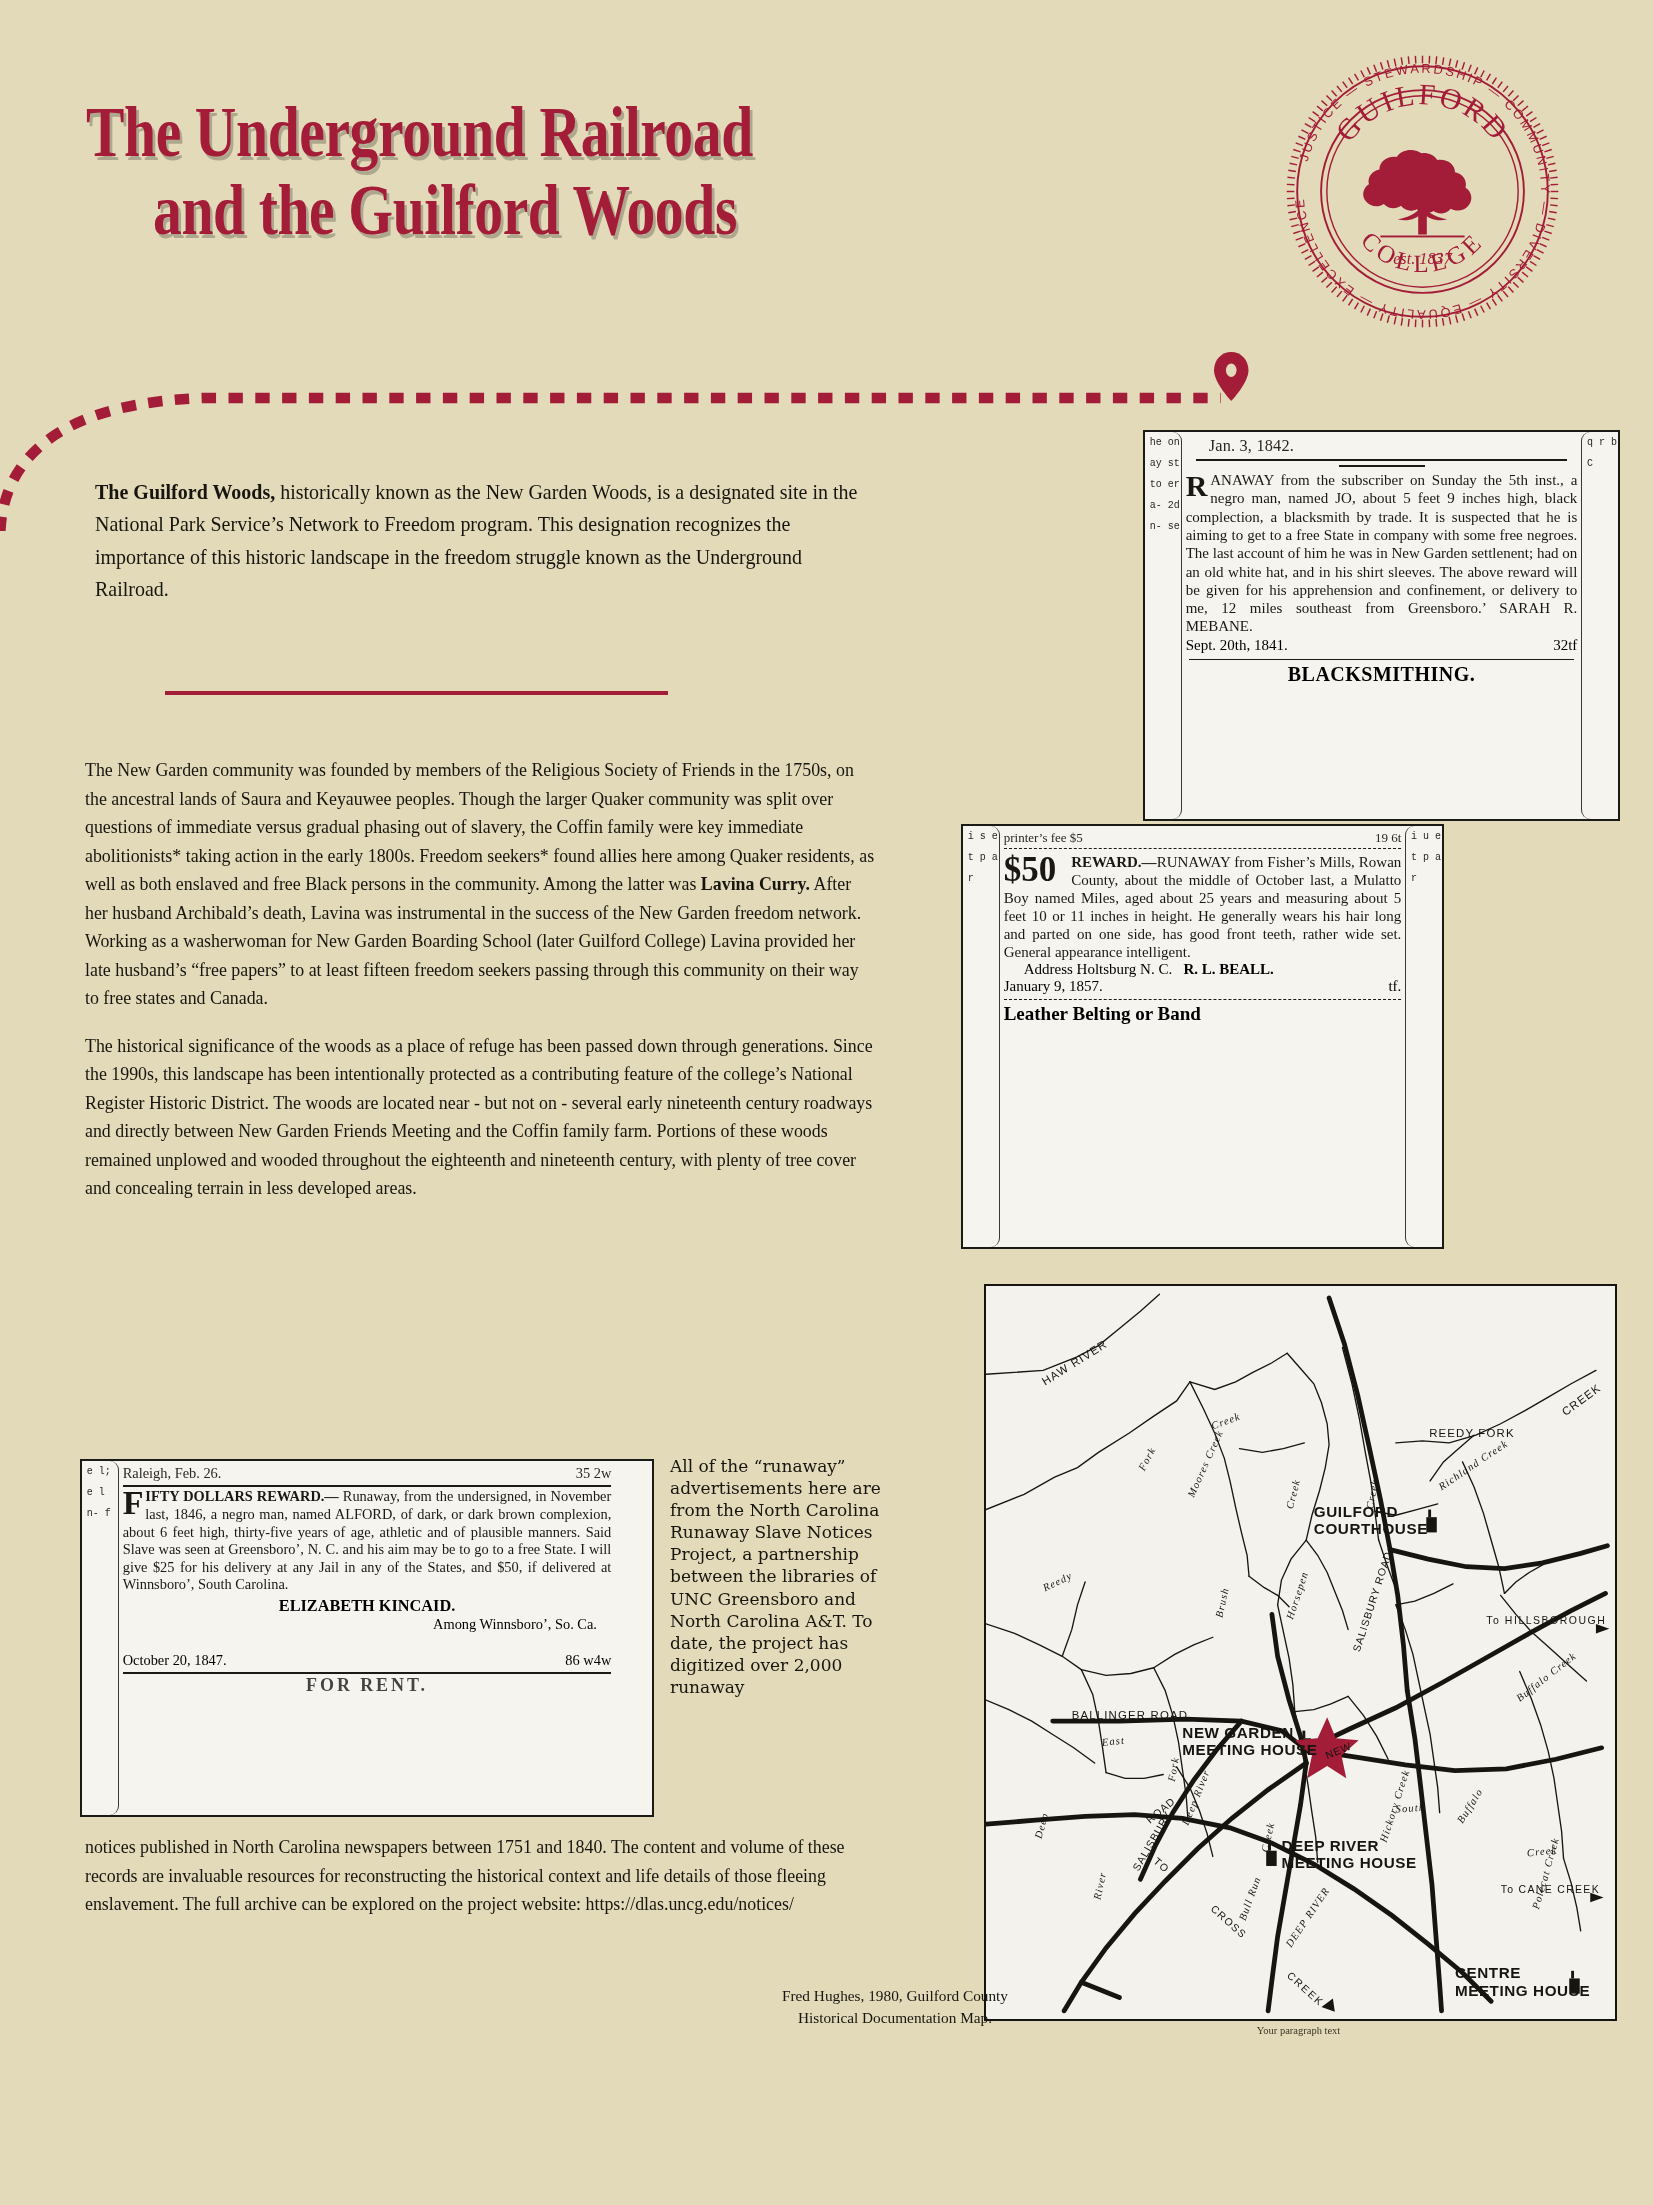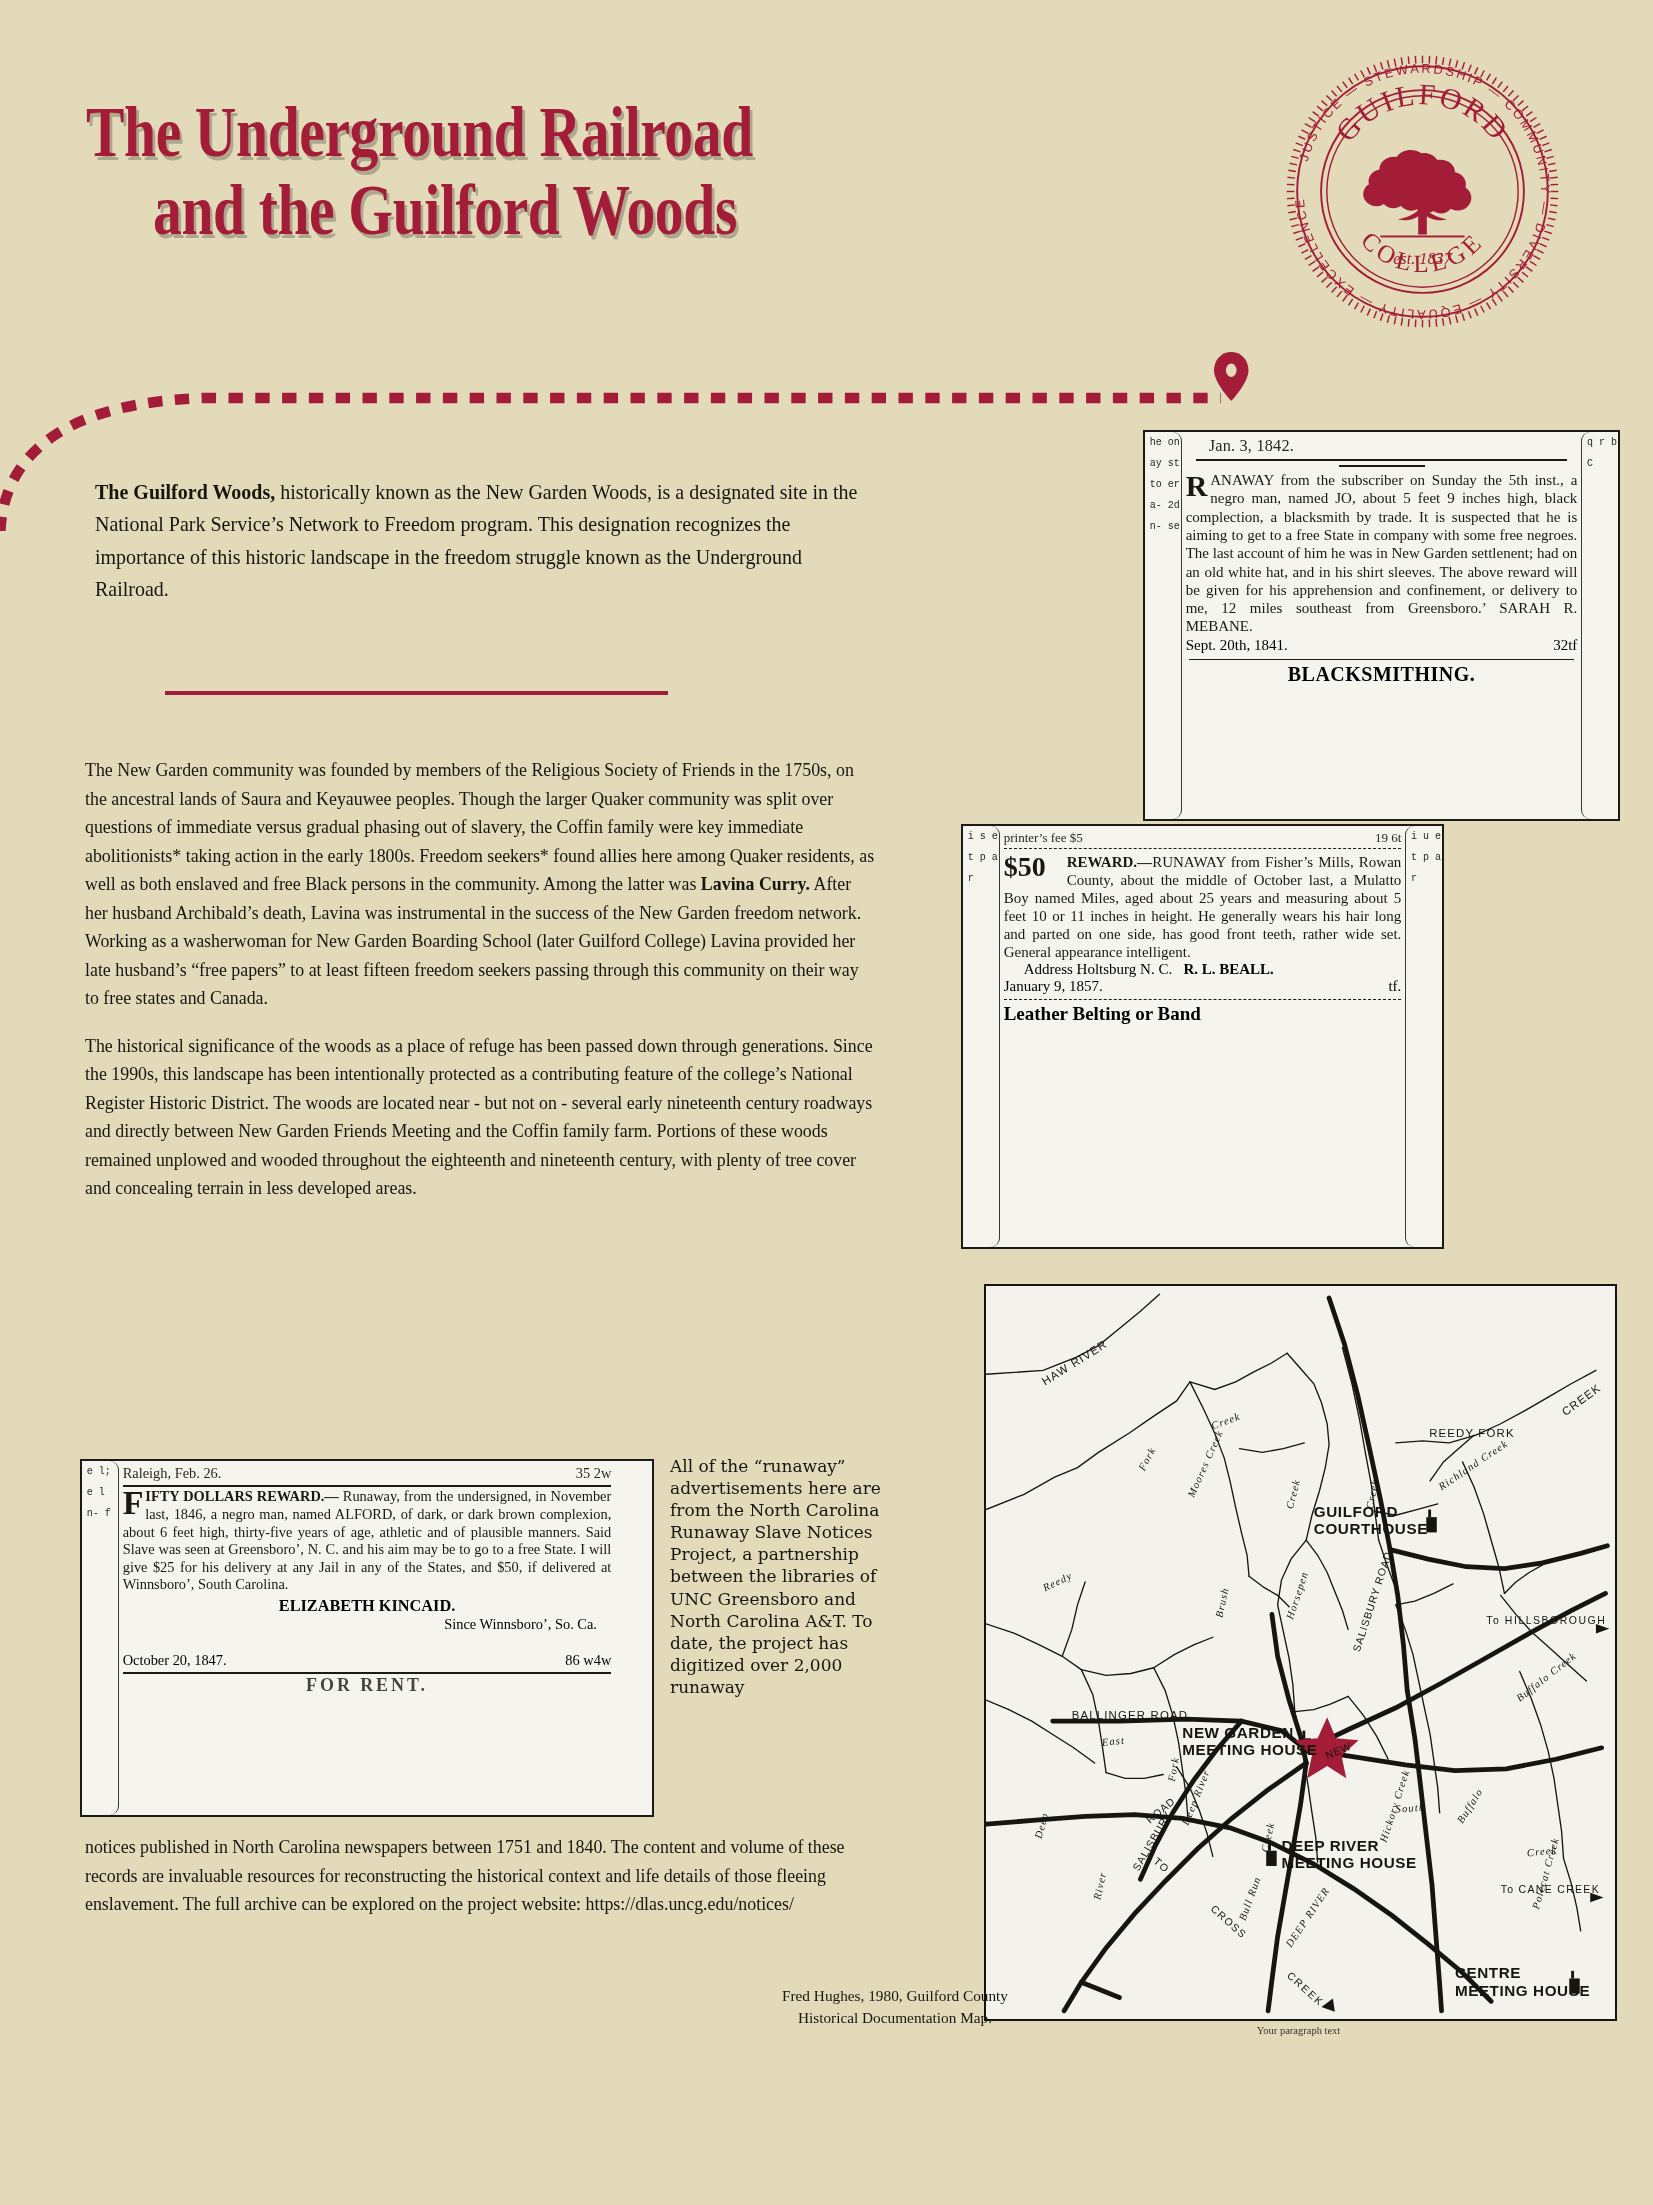--- a/index.html
+++ b/index.html
@@ -76,21 +76,21 @@
   #clip-1 .para { font-size:15px; line-height:1.22; color:#1b1813; text-align:justify; }
   #clip-1 .para .dropcap { font-size:30px; font-weight:bold; line-height:.8; float:left; margin:2.9px 2.9px 0 0; }
   #clip-1 .sig { text-align:right; font-size:15px; }
   #clip-1 .footline { display:flex; justify-content:space-between; font-size:15px; padding-top:1px;}
   #clip-1 .hr3 { height:1.9px; background:#1d1a16; margin:4.8px 2.9px 2.9px 2.9px; }
   #clip-1 .blk { text-align:center; font-size:20px; font-weight:bold; letter-spacing:0.5px; }
 
   #clip-2 { left:961px; top:824px; width:479px; height:421px; }
   #clip-2 .tophdr { display:flex; justify-content:space-between; font-size:13px; color:#2b2722; }
   #clip-2 .hr { height:1.4px; background:#1d1a16; margin:1.9px 0 2.9px 0; border-top:1px dashed #1d1a16; background:none; }
-  #clip-2 .amount { font-size:28px; font-weight:bold; float:left; line-height:.9; margin:1px 21px 0 0; }
+  #clip-2 .amount { font-size:35px; font-weight:bold; float:left; line-height:.9; margin:1px 15px 0 0; }
   #clip-2 .para { font-size:15px; line-height:1.20; color:#1b1813; text-align:justify; }
   #clip-2 .para2 { font-size:15px; line-height:1.20; text-indent:20px; text-align:justify; margin-top:2.9px;}
   #clip-2 .addr { font-size:15px; text-indent:20px; }
   #clip-2 .footline { display:flex; justify-content:space-between; font-size:15px; }
   #clip-2 .hr3 { border-top:1px dashed #1d1a16; margin:3.8px 0 2.9px 0; }
   #clip-2 .blk { font-size:19px; font-weight:bold; }
 
   #clip-3 { left:80px; top:1459px; width:570px; height:354px; }
   #clip-3 .tophdr { display:flex; justify-content:space-between; font-size:14.4px; color:#2b2722; }
   #clip-3 .hr { height:1.9px; background:#1d1a16; margin:2.9px 0 1.9px 0; }
@@ -368,21 +368,21 @@
     <div class="tophdr">
       <span>Raleigh, Feb. 26.</span>
       <span>35 2w</span>
     </div>
     <div class="hr"></div>
     <div class="para">
       <span class="dropcap" style="font-size:34px;font-weight:bold;line-height:.75;float:left;margin:1.9px 1.9px 0 0;">F</span><b>IFTY DOLLARS REWARD.—</b>
       <span>Runaway, from the undersigned, in November last, 1846, a negro man, named ALFORD, of dark, or dark brown complexion, about 6 feet high, thirty-five years of age, athletic and of plausible manners. Said Slave was seen at Greensboro’, N. C. and his aim may be to go to a free State.  I will give $25 for his delivery at any Jail in any of the States, and $50, if delivered at Winnsboro’, South Carolina.</span>
     </div>
     <div class="sig">ELIZABETH KINCAID.</div>
-    <div class="sig2">Since Winnsboro’, So. Ca.</div>
+    <div class="sig2">Among Winnsboro’, So. Ca.</div>
     <div class="footline">
       <span>October 20, 1847.</span>
       <span>86 w4w</span>
     </div>
     <div class="hr3"></div>
     <div class="blk">FOR RENT.</div>
   </div>
 </div>
 
 <div id="sidenote">All of the “runaway” advertisements here are from the North Carolina Runaway Slave Notices Project, a partnership between the libraries of UNC Greensboro and North Carolina A&amp;T. To date, the project has digitized over 2,000 runaway</div>

